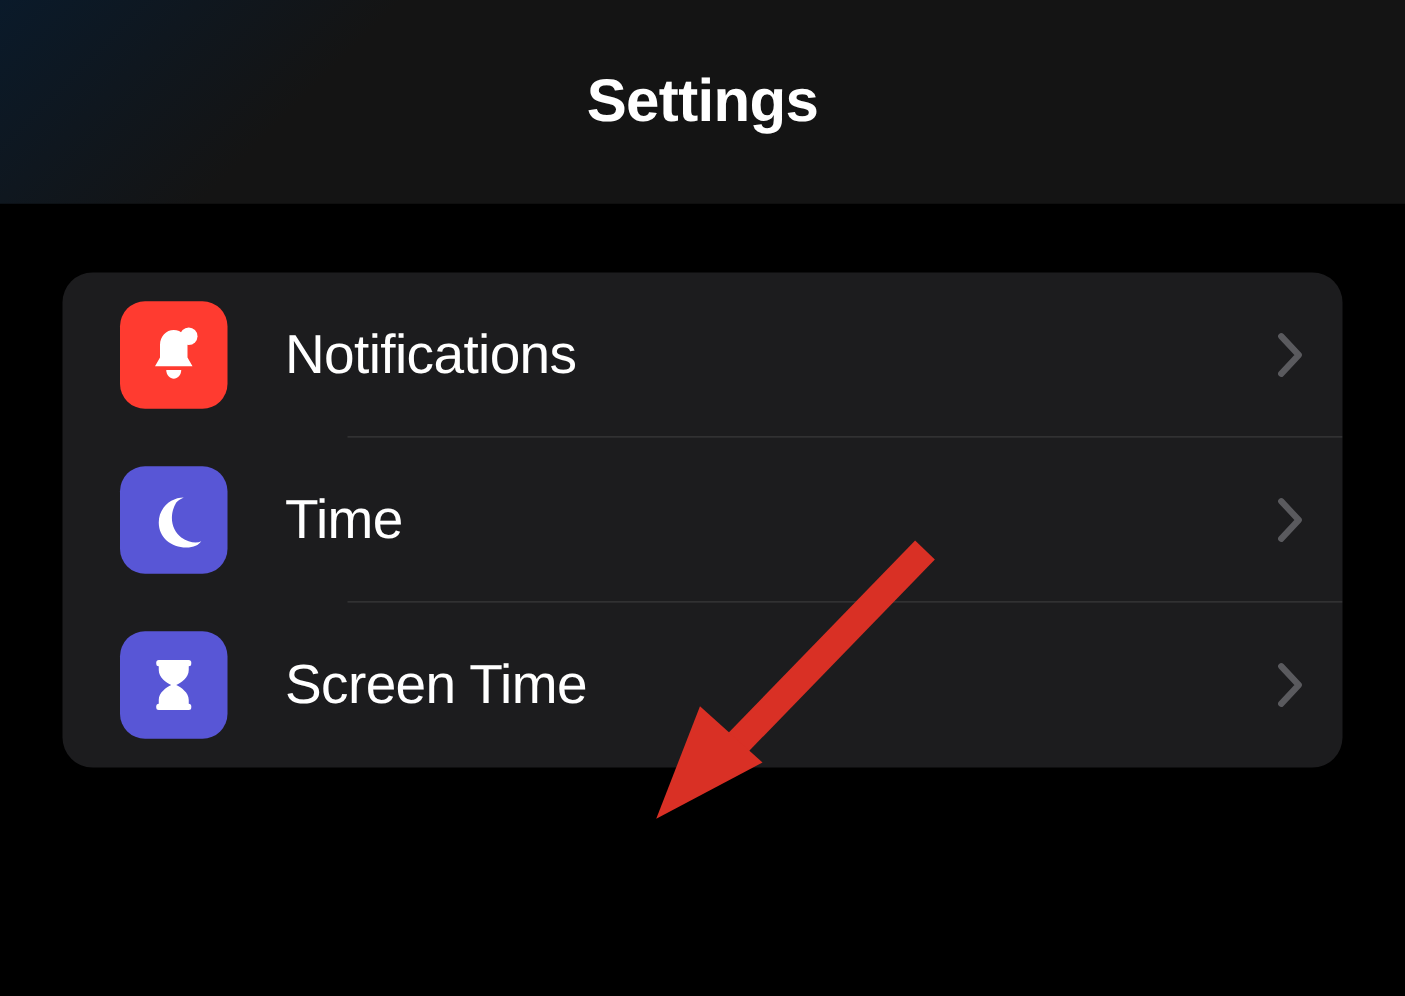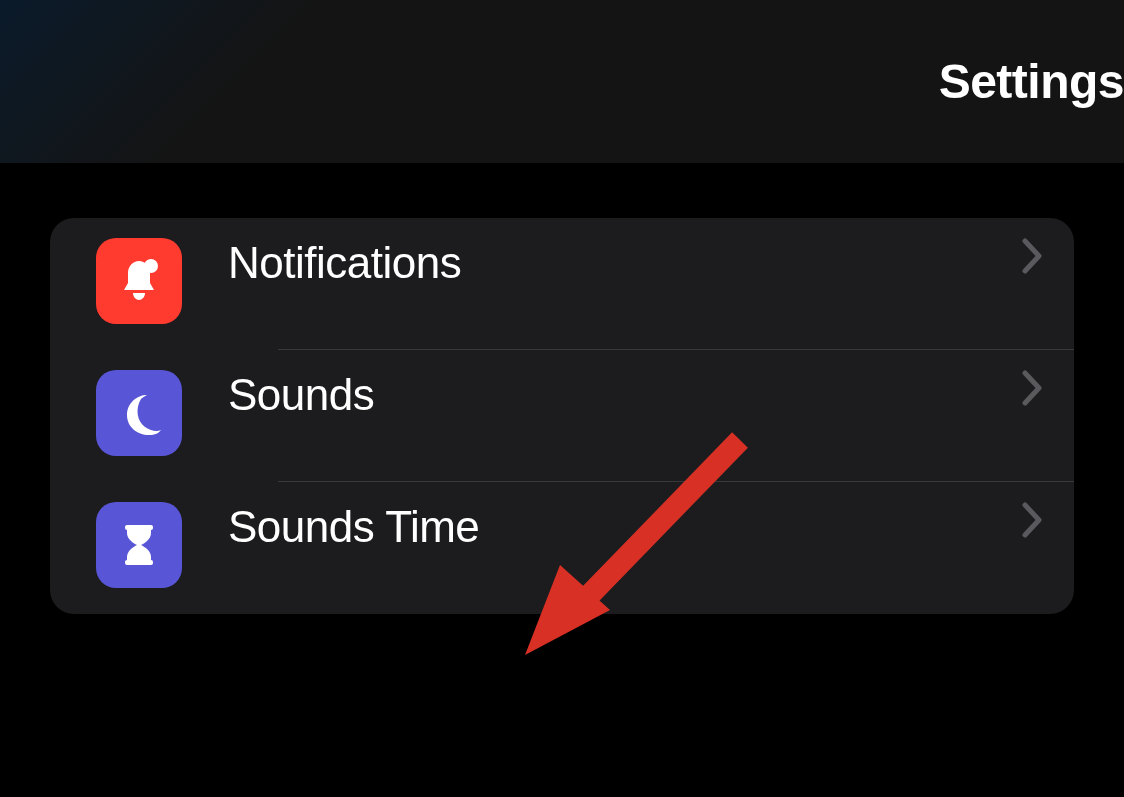--- a/index.html
+++ b/index.html
@@ -12,41 +12,41 @@
       height: 797px;
       background: #000;
       font-family: -apple-system, BlinkMacSystemFont, "Segoe UI", Helvetica, Arial, sans-serif;
       overflow: hidden;
       position: relative;
     }
     .header {
       height: 163px;
       display: flex;
       align-items: center;
-      justify-content: flex-end;
+      justify-content: center;
       background: linear-gradient(135deg, #0a1a2a 0%, #141414 25%, #141414 100%);
       position: relative;
     }
     .header-title {
       color: #fff;
       font-size: 48px;
       font-weight: 700;
       letter-spacing: -0.5px;
     }
     .content {
       padding: 55px 50px 0 50px;
     }
     .settings-group {
       background: #1c1c1e;
       border-radius: 24px;
       overflow: hidden;
     }
     .settings-row {
       display: flex;
-      align-items: flex-start;
+      align-items: center;
       padding: 20px 30px 20px 46px;
       cursor: pointer;
       position: relative;
       min-height: 132px;
     }
     .settings-row:not(:last-child)::after {
       content: "";
       position: absolute;
       left: 228px;
       right: 0;
@@ -125,37 +125,37 @@
       </div>
     </div>
 
 
     <div class="settings-row">
       <div class="icon-box icon-indigo">
         <svg width="52" height="52" viewBox="0 0 52 52">
           <path d="M34 8 C24 8 14 16 14 28 C14 40 24 48 36 48 C42 48 46 46 48 43 C44 45 38 44 32 40 C24 34 22 22 28 12 C30 10 32 9 34 8 Z" fill="#fff"></path>
         </svg>
       </div>
-      <div class="row-label">Sounds</div>
+      <div class="row-label">Time</div>
       <div class="chevron">
         <svg width="22" height="36" viewBox="0 0 22 36">
           <path d="M3 3 L17 18 L3 33" stroke="#5a5a5e" stroke-width="5" stroke-linecap="round" stroke-linejoin="round" fill="none"></path>
         </svg>
       </div>
     </div>
 
     <div class="settings-row">
       <div class="icon-box icon-indigo2">
         <svg width="52" height="52" viewBox="0 0 52 52">
           <path d="M14 8 L38 8 L38 14 C38 20 32 24 28 26 C32 28 38 32 38 38 L38 44 L14 44 L14 38 C14 32 20 28 24 26 C20 24 14 20 14 14 Z" fill="#fff"></path>
           <rect x="12" y="6" width="28" height="5" rx="2" fill="#fff"></rect>
           <rect x="12" y="41" width="28" height="5" rx="2" fill="#fff"></rect>
         </svg>
       </div>
-      <div class="row-label">Sounds Time</div>
+      <div class="row-label">Screen Time</div>
       <div class="chevron">
         <svg width="22" height="36" viewBox="0 0 22 36">
           <path d="M3 3 L17 18 L3 33" stroke="#5a5a5e" stroke-width="5" stroke-linecap="round" stroke-linejoin="round" fill="none"></path>
         </svg>
       </div>
     </div>
 
   </div>
 </div>
 

